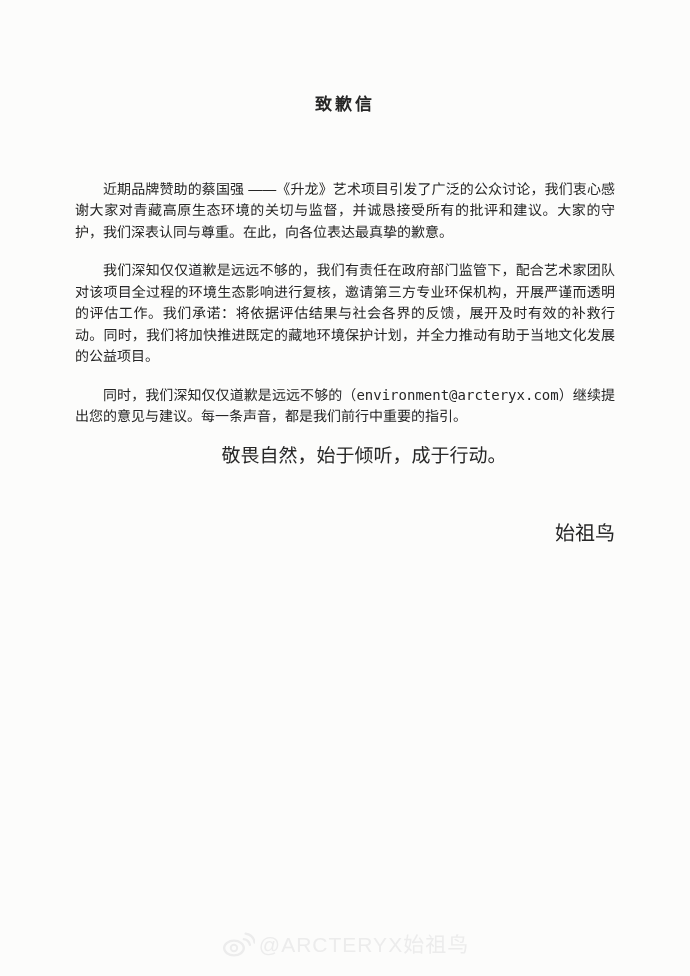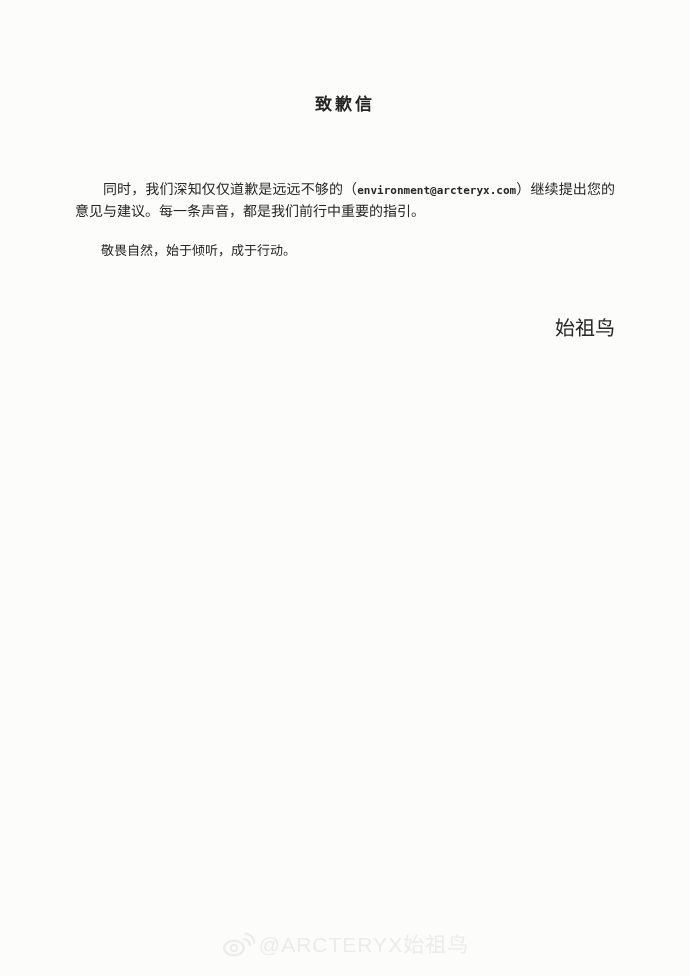--- a/index.html
+++ b/index.html
@@ -33,30 +33,30 @@
     font-size: 14px;
     line-height: 21.5px;
     text-indent: 2em;
     text-align: justify;
     margin: 0 0 17px 0;
   }
   .closing {
     margin: 0;
   }
   .closing-line {
-    font-size: 13px;
+    font-size: 19px;
     line-height: 21.5px;
     text-indent: 2em;
     margin: 0;
+    text-align: center;
   }
   .email {
     font-family: "DejaVu Sans Mono", monospace;
-    font-size: 11px;
+    font-size: 14px;
     letter-spacing: 0;
-    font-weight: bold;
   }
   .signature {
     margin-top: 56px;
     text-align: right;
     font-size: 20px;
     line-height: 22px;
   }
   .signature .name {
     margin: 0;
   }
@@ -82,22 +82,24 @@
     margin-right: 4px;
   }
 </style>
 </head>
 <body>
 
 <div class="letter">
 
   <h1 class="title">致歉信</h1>
 
+  <p class="para">近期品牌赞助的蔡国强 ——《升龙》艺术项目引发了广泛的公众讨论，我们衷心感谢大家对青藏高原生态环境的关切与监督，并诚恳接受所有的批评和建议。大家的守护，我们深表认同与尊重。在此，向各位表达最真挚的歉意。</p>
 
 
+  <p class="para">我们深知仅仅道歉是远远不够的，我们有责任在政府部门监管下，配合艺术家团队对该项目全过程的环境生态影响进行复核，邀请第三方专业环保机构，开展严谨而透明的评估工作。我们承诺：将依据评估结果与社会各界的反馈，展开及时有效的补救行动。同时，我们将加快推进既定的藏地环境保护计划，并全力推动有助于当地文化发展的公益项目。</p>
 
   <p class="para"><span>同时，我们深知仅仅道歉是远远不够的（</span><span class="email">environment@arcteryx.com</span><span>）继续提出您的意见与建议。每一条声音，都是我们前行中重要的指引。</span></p>
 
   <div class="closing">
     <p class="closing-line">敬畏自然，始于倾听，成于行动。</p>
   </div>
 
   <div class="signature">
     <p class="name">始祖鸟</p>
   </div>

